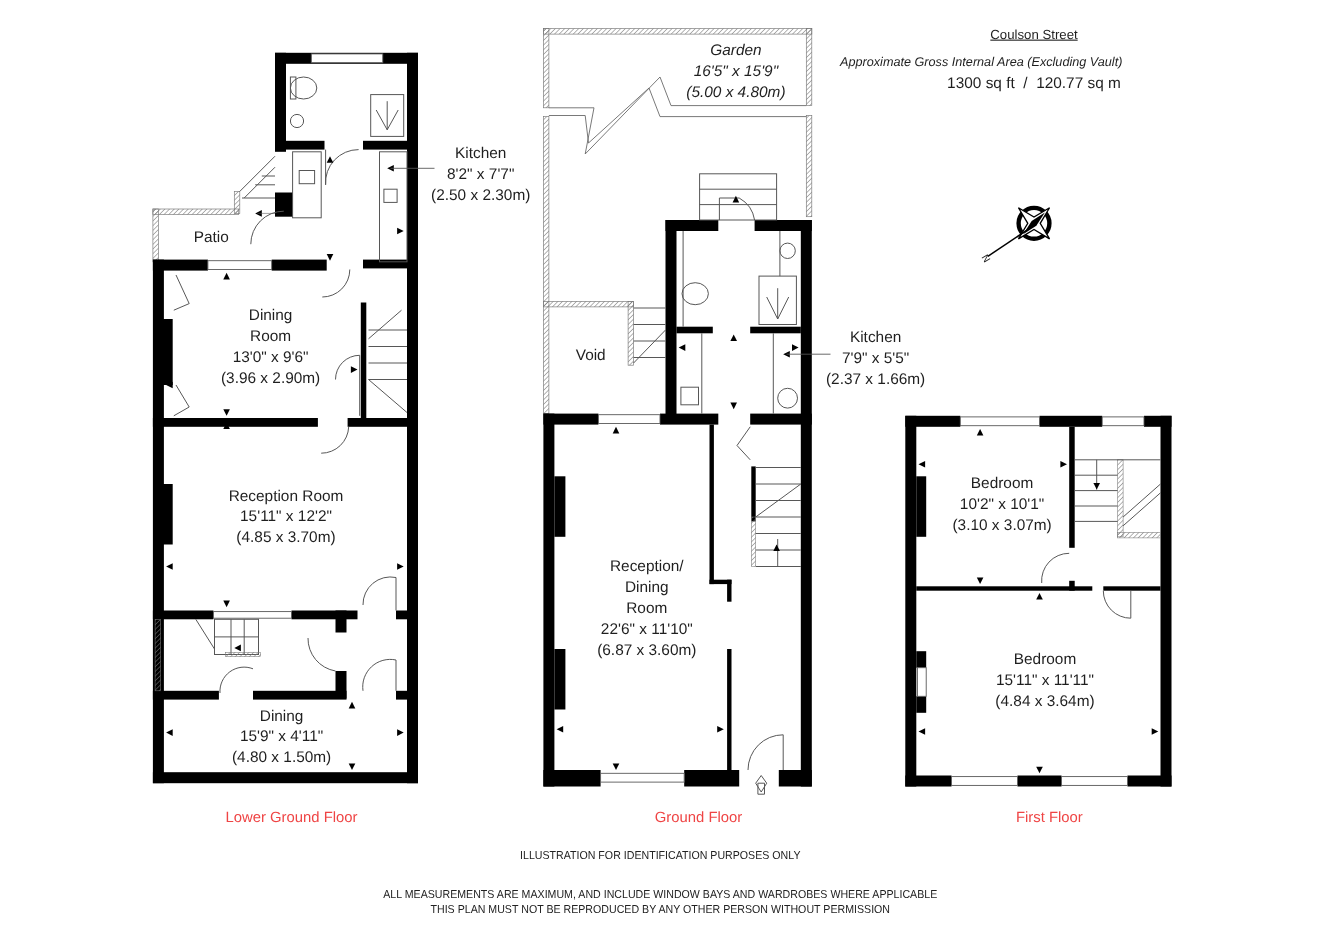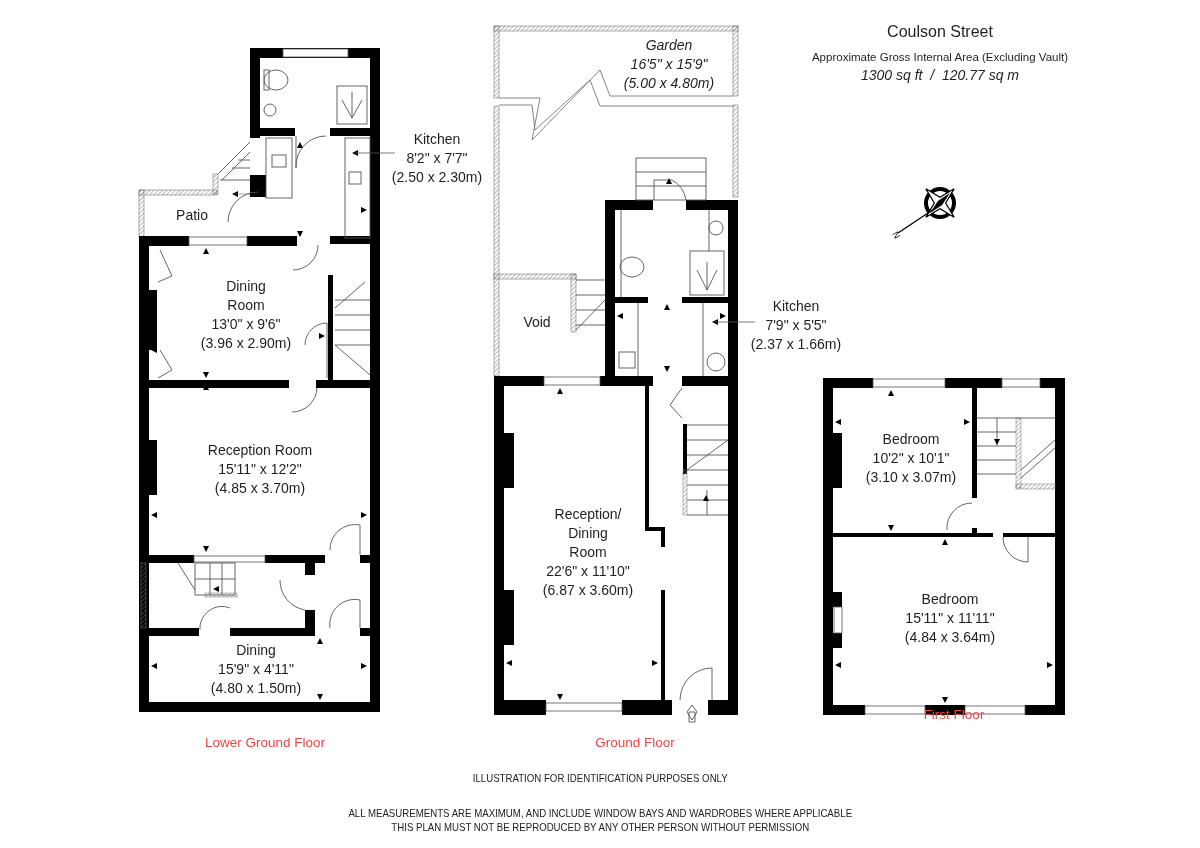--- a/index.html
+++ b/index.html
@@ -1,21 +1,21 @@
 <!DOCTYPE html>
 <html><head>
 <meta charset="utf-8">
 <style>
   html, body { margin: 0; padding: 0; background: #ffffff; }
   body { width: 1200px; height: 848px; position: relative; overflow: hidden; font-family: "Liberation Sans", sans-serif; color: #1a1a1a; }
   .abs { position: absolute; }
   svg.plan { position: absolute; left: 0; top: 0; width: 1200px; height: 848px; }
   .lbl { position: absolute; text-align: center; line-height: 19px; font-size: 14px; color: #1f1f1f; white-space: nowrap; transform: translateX(-50%); }
   .lbl div { display: block; }
-  .title { font-size: 16px; }
+  .title { font-size: 12px; text-decoration: underline; }
   .sub { font-size: 11.5px; }
   .area { font-size: 14px; }
   .floor { position: absolute; font-size: 13.5px; color: #ef4444; transform: translateX(-50%); white-space: nowrap; }
   .foot { position: absolute; left: 0; width: 1200px; text-align: center; font-size: 10.5px; color: #222; letter-spacing: 0; transform: scaleX(0.92); transform-origin: 603px 0; }
 </style>
 </head>
 <body>
 
 <svg class="plan" viewBox="0 0 1200 848" xmlns="http://www.w3.org/2000/svg">
   <defs>
@@ -306,22 +306,22 @@
 
   <g transform="translate(940,203)">
     <circle r="14" fill="none" stroke="#000" stroke-width="4"></circle>
     <path d="M0 -20 L4 -4 L20 0 L4 4 L0 20 L-4 4 L-20 0 L-4 -4 Z" fill="#fff" stroke="#000" stroke-width="1.2" transform="rotate(45)"></path>
     <path d="M0 -14 L3 0 L0 14 L-3 0 Z" fill="#000" transform="rotate(45)"></path>
     <line x1="-6" y1="6" x2="-42" y2="30" stroke="#000" stroke-width="1.4"></line>
   </g>
 </svg>
 
 <div class="lbl title" style="left:940px; top:22px;">Coulson Street</div>
-<div class="lbl sub" style="left:940px; top:48px;">Approximate Gross Internal Area (Excluding Vault)</div>
-<div class="lbl area" style="left:940px; top:66px; white-space:pre;font-style:italic;">1300 sq ft  /  120.77 sq m</div>
+<div class="lbl sub" style="left:892px; top:48px;font-style:italic;">Approximate Gross Internal Area (Excluding Vault)</div>
+<div class="lbl area" style="left:940px; top:66px; white-space:pre;">1300 sq ft  /  120.77 sq m</div>
 <div class="abs" style="left:893px; top:230px; font-size:9px; transform:rotate(60deg);">N</div>
 
 <div class="lbl" style="left:437px; top:130px;">
   <div>Kitchen</div>
   <div>8'2" x 7'7"</div>
   <div>(2.50 x 2.30m)</div>
 </div>
 <div class="lbl" style="left:192px; top:206px;">Patio</div>
 <div class="lbl" style="left:246px; top:277px;">
   <div>Dining</div>
@@ -365,17 +365,17 @@
   <div>(3.10 x 3.07m)</div>
 </div>
 <div class="lbl" style="left:950px; top:590px;">
   <div>Bedroom</div>
   <div>15'11" x 11'11"</div>
   <div>(4.84 x 3.64m)</div>
 </div>
 
 <div class="floor" style="left:265px; top:735px;">Lower Ground Floor</div>
 <div class="floor" style="left:624px; top:735px;margin-left:11px;">Ground Floor</div>
-<div class="floor" style="left:954px; top:707px;text-align:center;">First Floor</div>
+<div class="floor" style="left:954px; top:735px;text-align:center;">First Floor</div>
 
 <div class="foot" style="top:772px;">ILLUSTRATION FOR IDENTIFICATION PURPOSES ONLY</div>
 <div class="foot" style="top:807px;">ALL MEASUREMENTS ARE MAXIMUM, AND INCLUDE WINDOW BAYS AND WARDROBES WHERE APPLICABLE</div>
 <div class="foot" style="top:821px;">THIS PLAN MUST NOT BE REPRODUCED BY ANY OTHER PERSON WITHOUT PERMISSION</div>
 
 </body></html>

